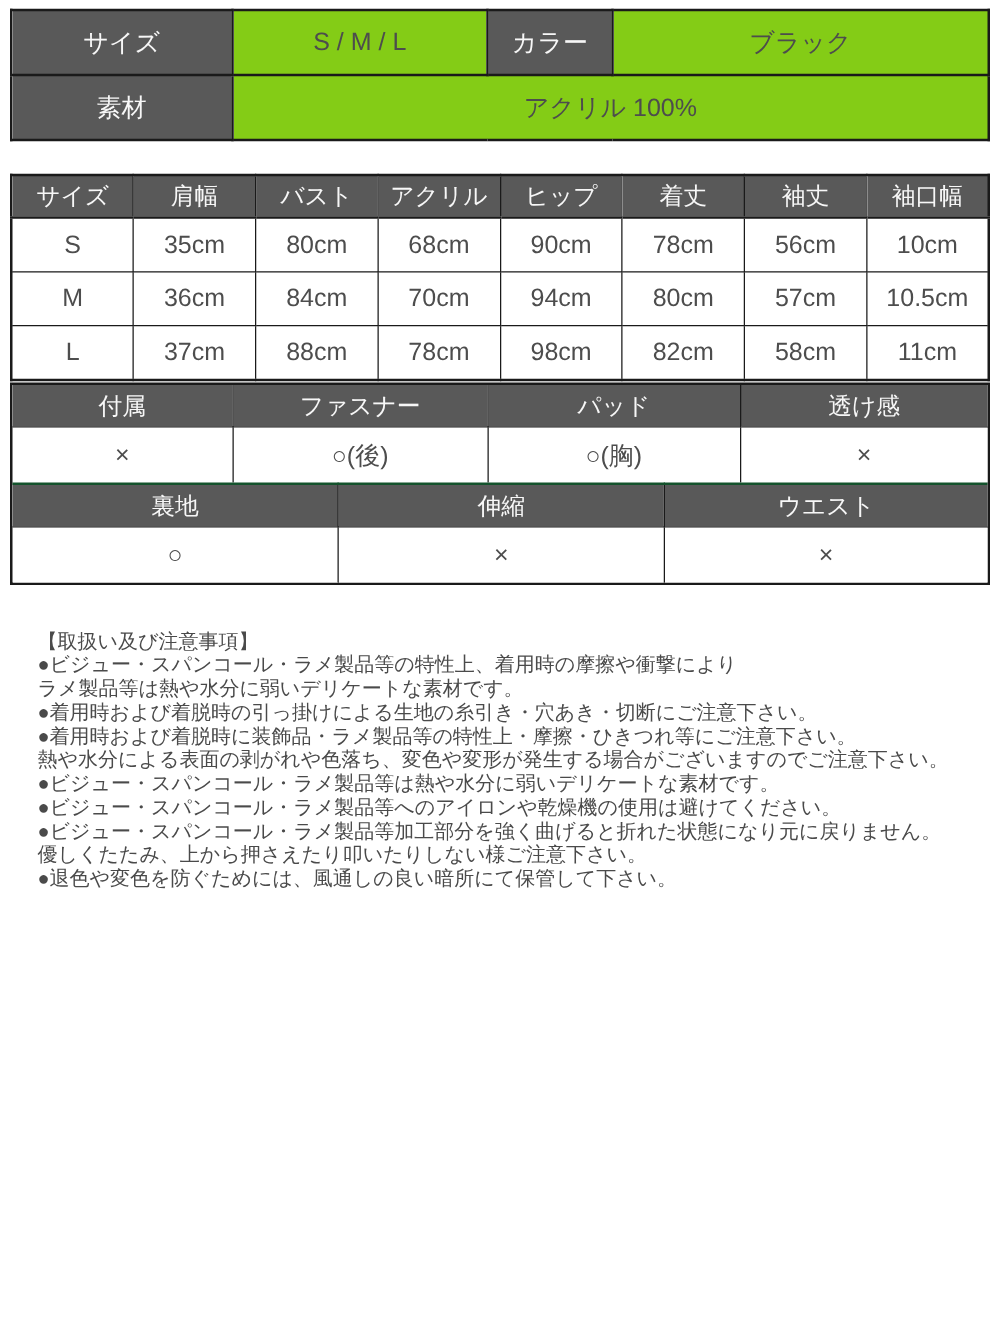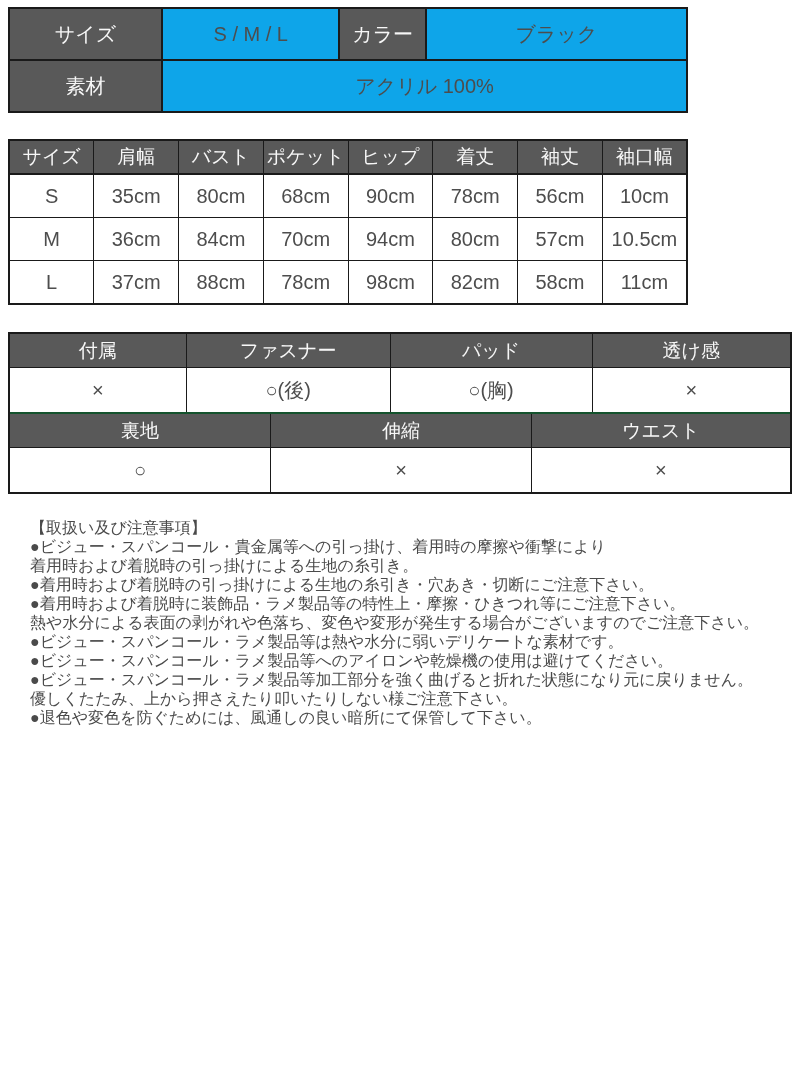--- a/index.html
+++ b/index.html
@@ -12,42 +12,42 @@
     width: 800px;
     height: 1067px;
     box-sizing: border-box;
     padding: 7px 8px 0 8px;
     background: #ffffff;
     overflow: hidden;
   }
   table {
     border-collapse: collapse;
     table-layout: fixed;
-    width: 680px;
+    width: 784px;
   }
   th, td {
     text-align: center;
     vertical-align: middle;
     overflow: hidden;
     white-space: nowrap;
   }
   
   .info-table th, .info-table td {
     border: 2px solid #1a1a1a;
     height: 48px;
     font-size: 20px;
   }
   .info-table th {
     background: #595959;
     color: #f7f7f7;
     font-weight: normal;
   }
   .info-table td {
     color: #4d4d4d;
-    background: #0ea5e9;
+    background: #84cc16;
   }
   
   .size-table {
     margin-top: 26px;
     border: 2px solid #1a1a1a;
   }
   .size-table th {
     background: #595959;
     color: #f7f7f7;
     font-weight: normal;
@@ -58,21 +58,21 @@
   }
   .size-table td {
     height: 40px;
     font-size: 20px;
     color: #4d4d4d;
     border: 1px solid #1a1a1a;
     background: #ffffff;
   }
   
   .features-wrap {
-    margin-top: 27px;
+    margin-top: 1px;
     border: 2px solid #1a1a1a;
   }
   .features {
     width: 100%;
   }
   .features th {
     background: #595959;
     color: #f7f7f7;
     font-weight: normal;
     height: 31px;
@@ -88,21 +88,21 @@
   }
   .features-b {
     border-top: 2px solid #14532d;
   }
   .features tr > *:first-child { border-left: 0; }
   .features tr > *:last-child  { border-right: 0; }
   .features tr:first-child > * { border-top: 0; }
   .features tr:last-child > *  { border-bottom: 0; }
   
   .notes {
-    margin-top: 24px;
+    margin-top: 36px;
     padding-left: 22px;
     padding-right: 10px;
     color: #4a4a4a;
     font-size: 16px;
     line-height: 19px;
   }
   .notes .line {
     white-space: nowrap;
   }
 </style>
@@ -141,21 +141,21 @@
         <col>
         <col>
         <col>
         <col>
     </colgroup>
     <thead>
       <tr>
         <th>サイズ</th>
         <th>肩幅</th>
         <th>バスト</th>
-        <th>ポケット</th>
+        <th>アクリル</th>
         <th>ヒップ</th>
         <th>着丈</th>
         <th>袖丈</th>
         <th>袖口幅</th>
       </tr>
     </thead>
     <tbody>
       <tr>
         <td>S</td>
         <td>35cm</td>
@@ -228,22 +228,22 @@
           <td>○</td>
           <td>×</td>
           <td>×</td>
         </tr>
       </tbody>
     </table>
   </div>
 
   <div class="notes">
     <div class="line">【取扱い及び注意事項】</div>
-    <div class="line">●ビジュー・スパンコール・貴金属等への引っ掛け、着用時の摩擦や衝撃により</div>
-    <div class="line">着用時および着脱時の引っ掛けによる生地の糸引き。</div>
+    <div class="line">●ビジュー・スパンコール・ラメ製品等の特性上、着用時の摩擦や衝撃により</div>
+    <div class="line">ラメ製品等は熱や水分に弱いデリケートな素材です。</div>
     <div class="line">●着用時および着脱時の引っ掛けによる生地の糸引き・穴あき・切断にご注意下さい。</div>
     <div class="line">●着用時および着脱時に装飾品・ラメ製品等の特性上・摩擦・ひきつれ等にご注意下さい。</div>
     <div class="line">熱や水分による表面の剥がれや色落ち、変色や変形が発生する場合がございますのでご注意下さい。</div>
     <div class="line">●ビジュー・スパンコール・ラメ製品等は熱や水分に弱いデリケートな素材です。</div>
     <div class="line">●ビジュー・スパンコール・ラメ製品等へのアイロンや乾燥機の使用は避けてください。</div>
     <div class="line">●ビジュー・スパンコール・ラメ製品等加工部分を強く曲げると折れた状態になり元に戻りません。</div>
     <div class="line">優しくたたみ、上から押さえたり叩いたりしない様ご注意下さい。</div>
     <div class="line">●退色や変色を防ぐためには、風通しの良い暗所にて保管して下さい。</div>
   </div>
 

